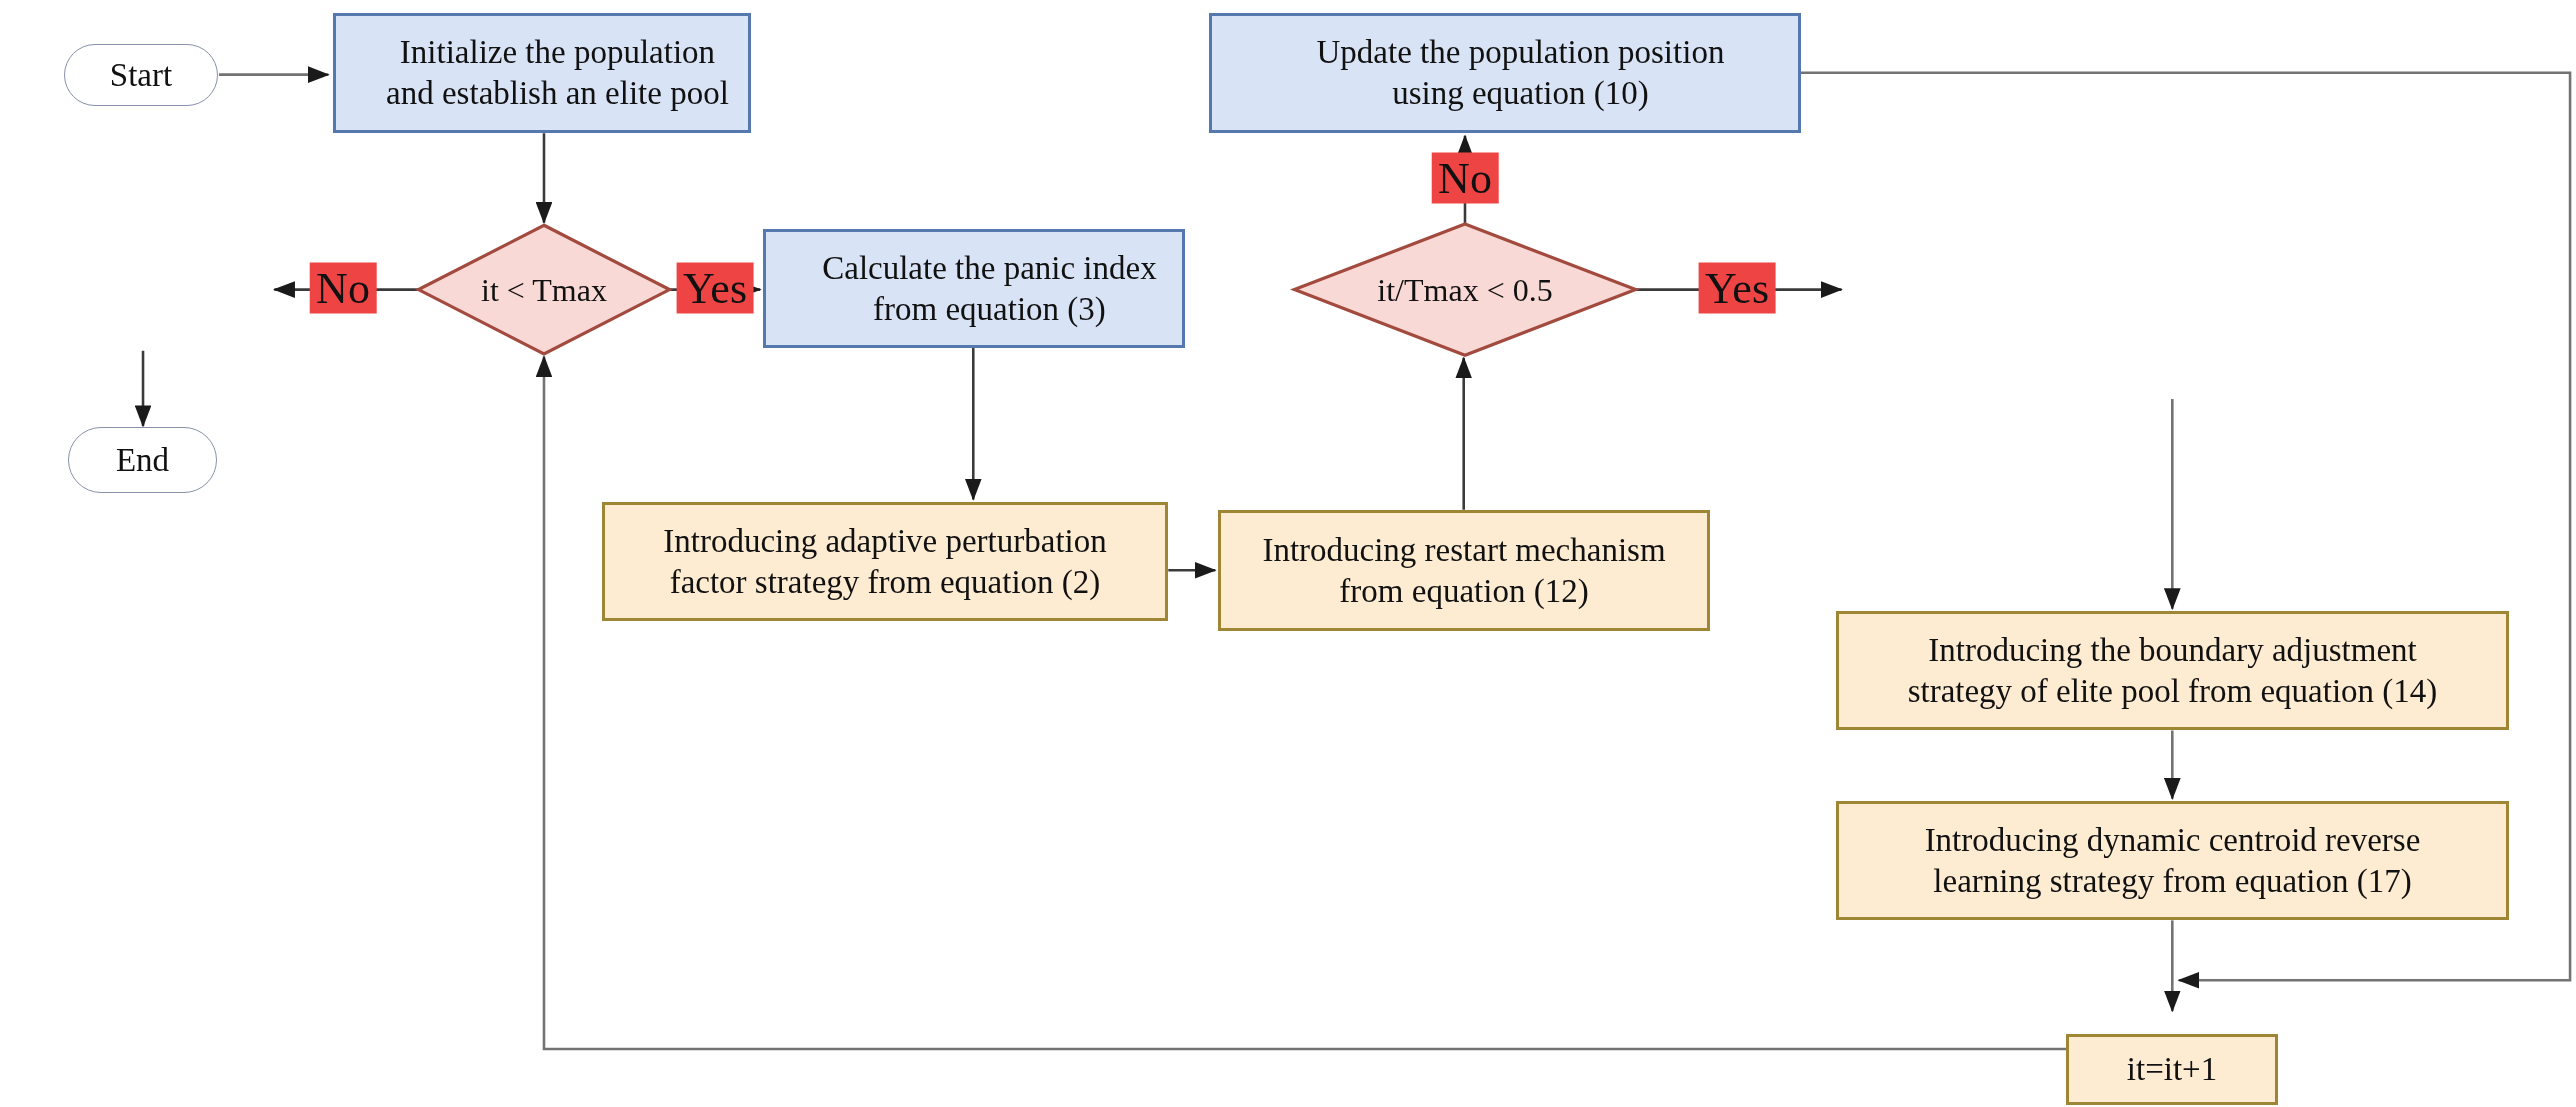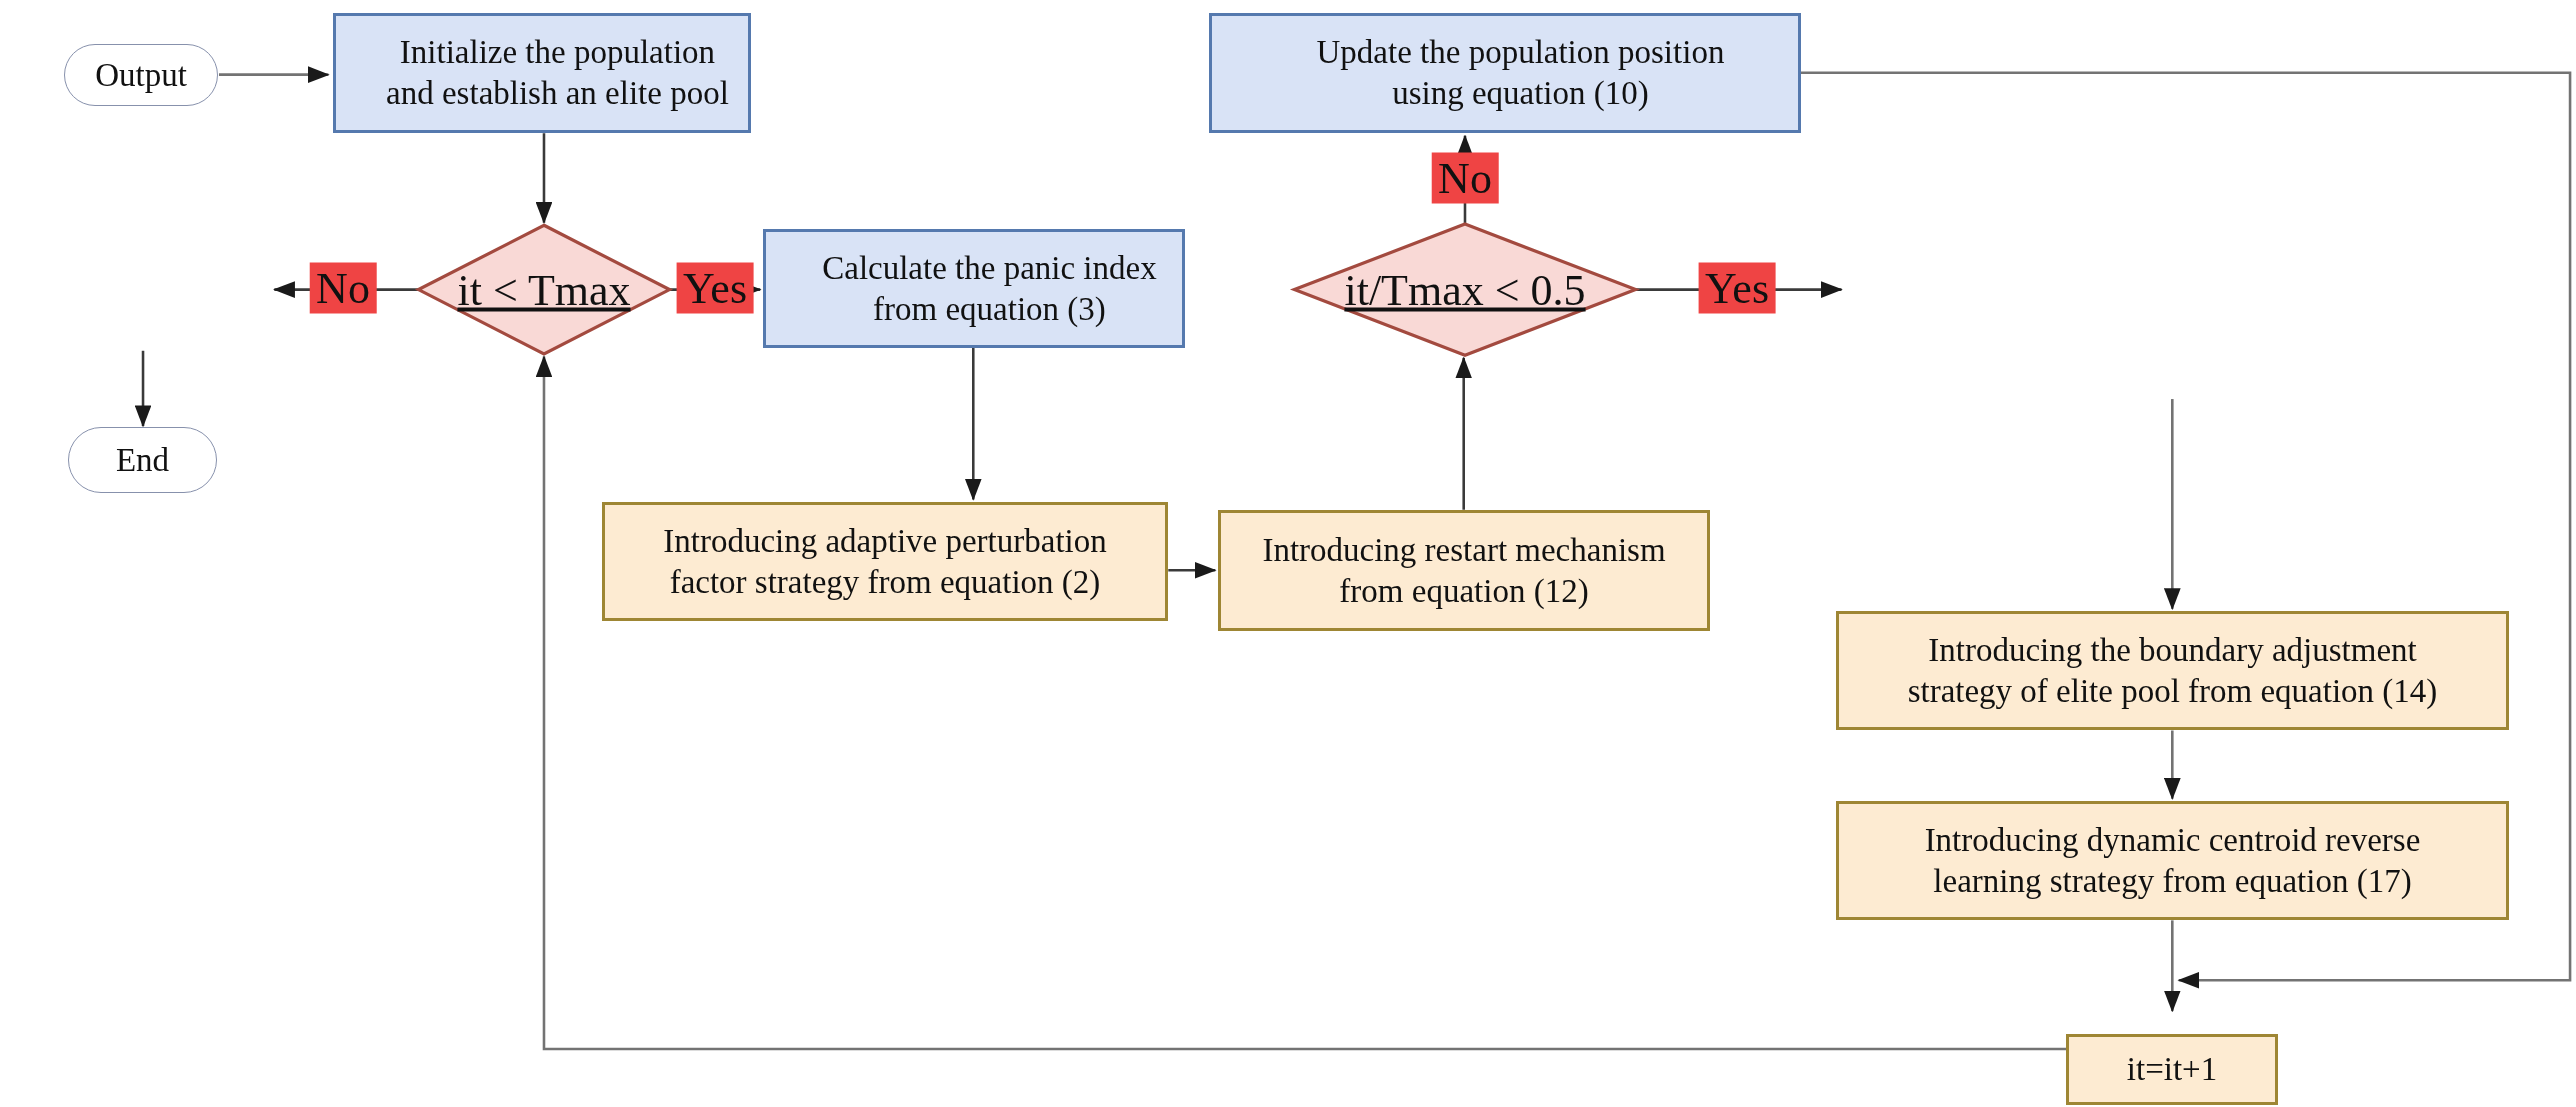--- a/index.html
+++ b/index.html
@@ -29,23 +29,22 @@
     line-height: 1.24;
     padding: 0 5.1px;
   }
   .process-blue   { background: var(--process-fill, #d9e3f6);  border: 3.2px solid var(--process-border, #5579ae); padding-left: 36px; }
   .process-orange { background: var(--strategy-fill, #fdebd2); border: 3.2px solid var(--strategy-border, #9e8634); }
   .terminator     { background: #ffffff; border: 1.9px solid var(--terminator-border, #8791ac); border-radius: 45px; }
 
   .dlabel {
     position: absolute;
     transform: translate(-50%, -50%);
-    font-size: 44px;
+    font-size: 32px;
     white-space: nowrap;
-    text-decoration: underline;
   }
   .elabel {
     position: absolute;
     transform: translate(-50%, -50%);
     font-size: 44px;
     background: #ef4444;
     padding: 0 6.4px;
     white-space: nowrap;
   }
 </style>
@@ -88,21 +87,21 @@
     <path class="edge-gray" d="M3375,1430 L3375,1571" marker-end="url(#arrow)"></path>
 
     <path class="edge-gray" d="M2673,113 L3993,113 L3993,1523 L3385,1523" marker-end="url(#arrow)"></path>
 
     <path class="edge-gray" d="M3210,1630 L845,1630 L845,554" marker-end="url(#arrow)"></path>
 
     <polygon class="diamond" points="845,350 1040,450 845,550 650,450"></polygon>
     <polygon class="diamond" points="2276,348 2541,450 2276,552 2011,450"></polygon>
   </svg>
 
-  <div class="node terminator" style="left:64px; top:44px; width:154px; height:62px;">Output</div>
+  <div class="node terminator" style="left:64px; top:44px; width:154px; height:62px;">Start</div>
   <div class="node terminator" style="left:68px; top:427px; width:149px; height:66px;">End</div>
 
   <div class="node process-blue" style="left:333px; top:13px; width:418px; height:120px;">Initialize the population
 and establish an elite pool</div>
   <div class="node process-blue" style="left:1209px; top:13px; width:592px; height:120px;">Update the population position
 using equation (10)</div>
   <div class="node process-blue" style="left:763px; top:229px; width:422px; height:119px;">Calculate the panic index
 from equation (3)</div>
 
   <div class="node process-orange" style="left:602px; top:502px; width:566px; height:119px;">Introducing adaptive perturbation

